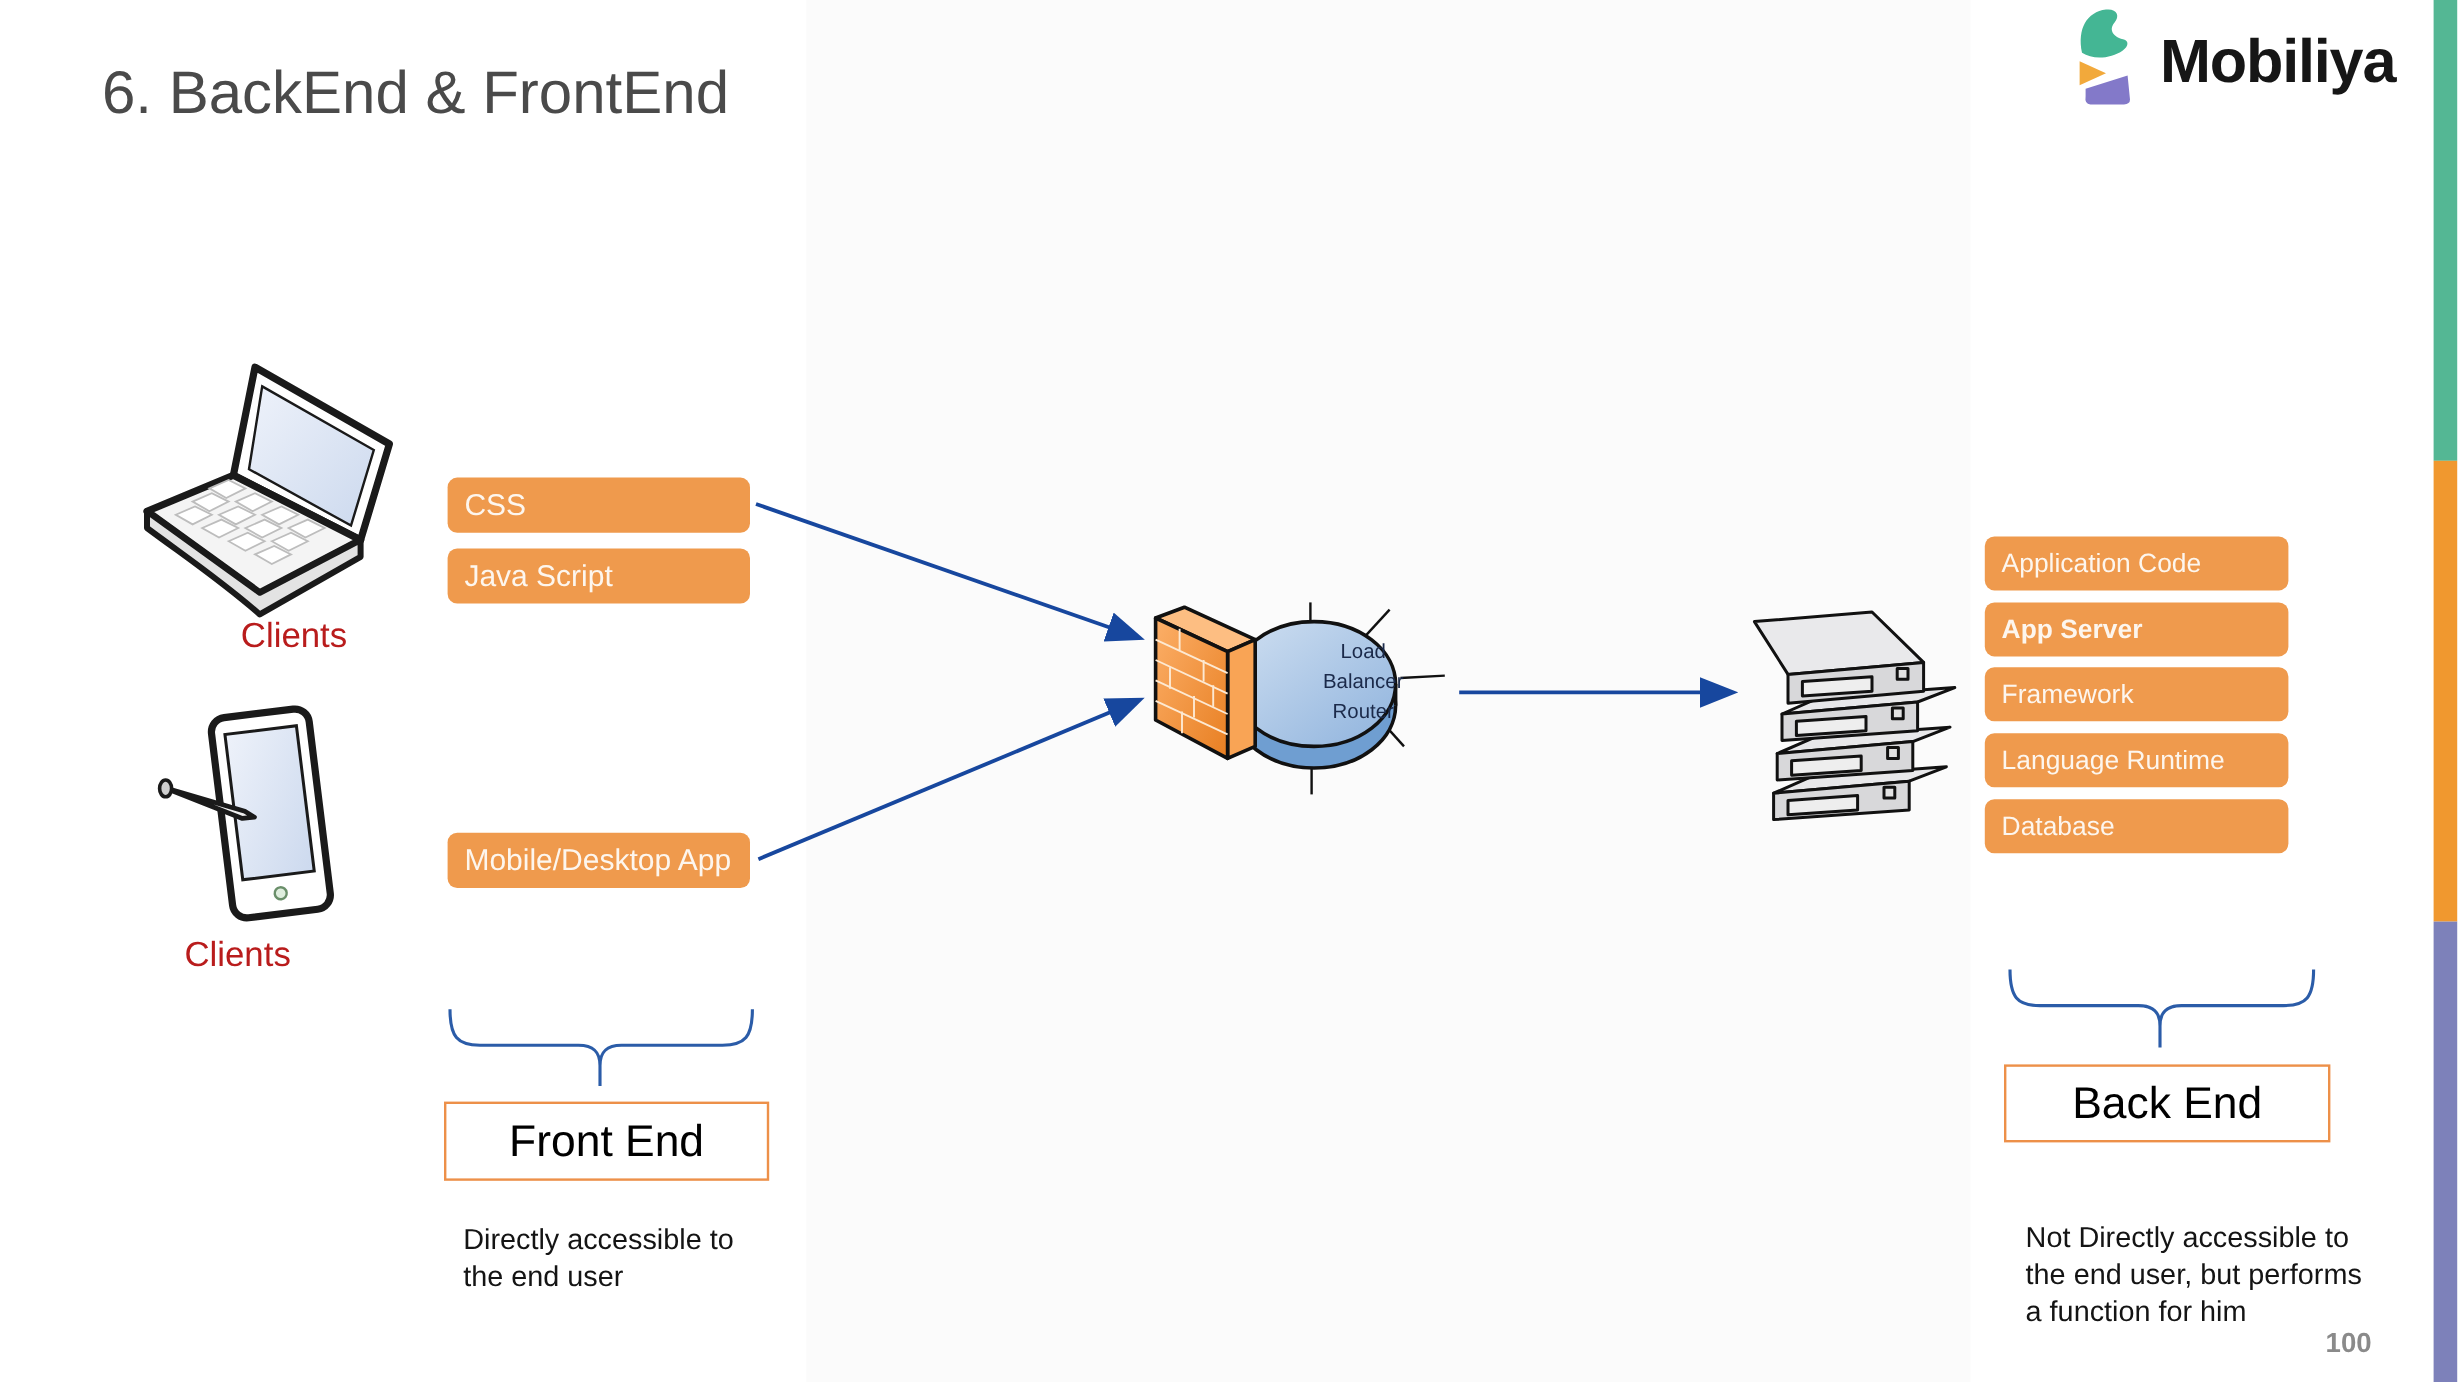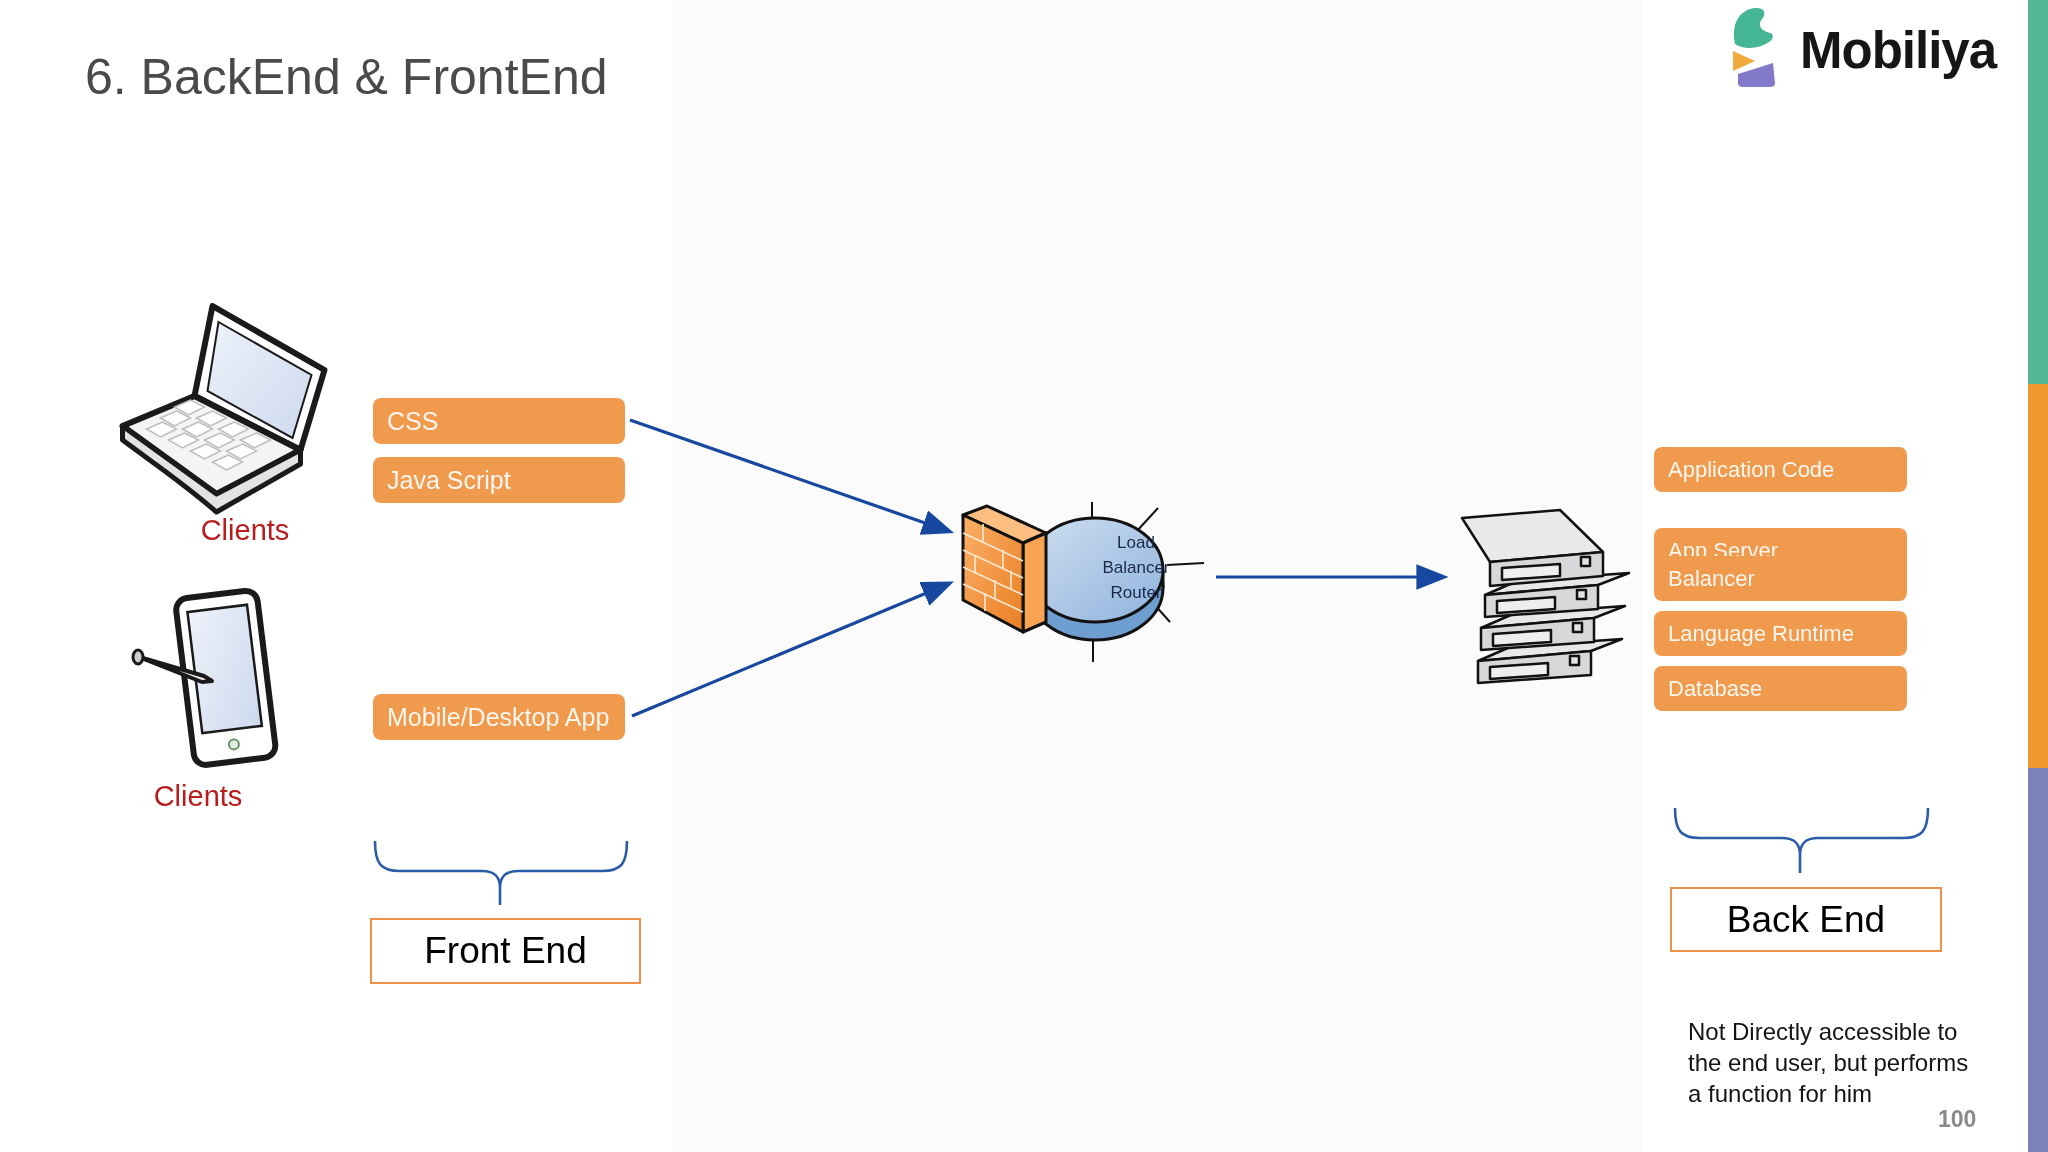--- a/index.html
+++ b/index.html
@@ -192,25 +192,26 @@
       <rect x="127" y="102" width="9" height="9" fill="#e2e2e2"></rect>
 
       <polygon points="40,74 153,64 110,22 12,30" fill="#e9e9eb"></polygon>
       <polygon points="40,74 153,64 153,88 40,98" fill="#d8d8da"></polygon>
       <polygon points="52,80 110,76 110,88 52,92" fill="#eeeeee"></polygon>
       <rect x="131" y="69" width="9" height="9" fill="#e2e2e2"></rect>
     </g>
   </svg>
 
   <div class="cbox right" style="top:447px;">Application Code</div>
-  <div class="cbox right" style="top:528px;">App Server</div>
-  <div class="cbox right" style="top:556px;">Balancer</div>
+  <div class="cbox right" style="top:502px;font-weight:bold;">App Server</div>
+  <div class="cbox right" style="top:556px;">Framework</div>
   <div class="cbox right" style="top:611px;">Language Runtime</div>
   <div class="cbox right" style="top:666px;">Database</div>
 
   <div class="group-box" style="left:370px;top:918px;width:267px;height:62px;">Front End</div>
   <div class="group-box" style="left:1670px;top:887px;width:268px;height:61px;">Back End</div>
 
+  <div class="caption" style="left:386px;top:1018px;width:265px;">Directly accessible to the end user</div>
   <div class="caption" style="left:1688px;top:1016px;width:300px;">Not Directly accessible to the end user, but performs a function for him</div>
 
   <div class="page-number">100</div>
 
 </div>
 
 </body></html>

